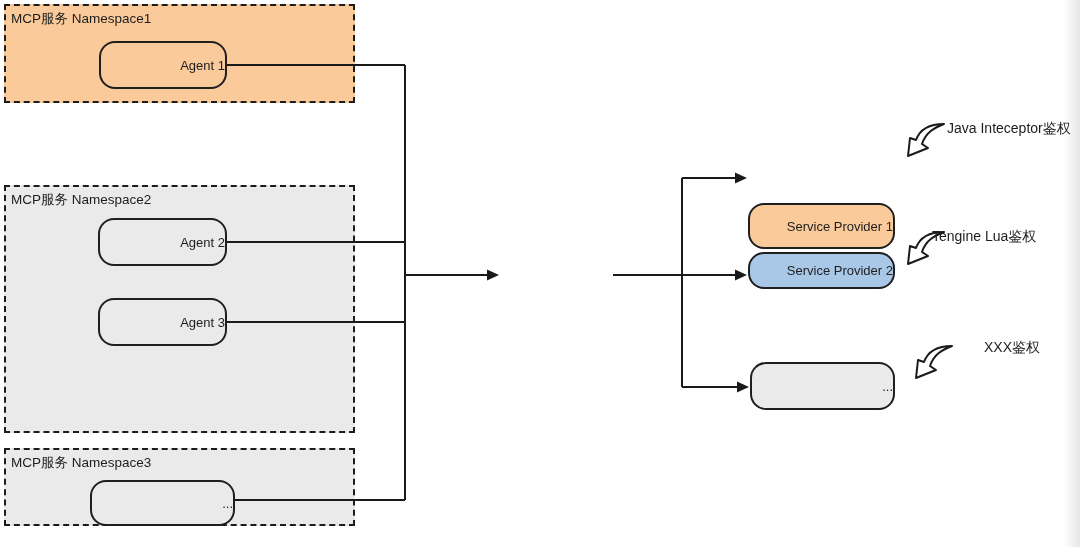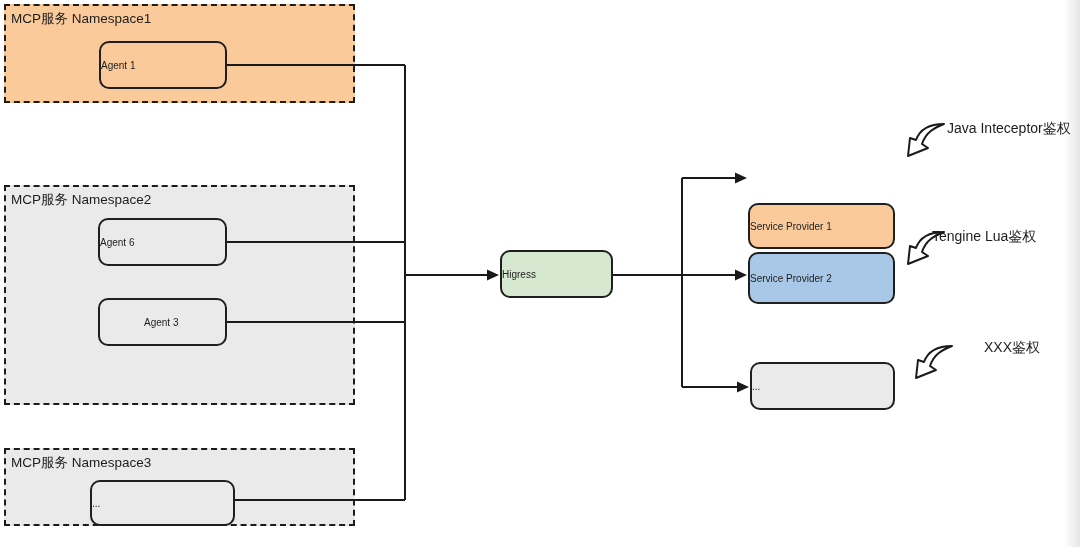--- a/index.html
+++ b/index.html
@@ -11,23 +11,23 @@
   }
   .ns {
     position:absolute; border:2px dashed #1c1c1c; box-sizing:border-box;
   }
   .ns-title { font-size:13.5px; padding:4px 0 0 5px; white-space:nowrap; }
   .fill-orange { background:var(--orange,#faca9b); }
   .fill-gray   { background:var(--gray,#eaeaea); }
   .fill-green  { background:var(--green,#d7e8d1); }
   .fill-blue   { background:var(--blue,#a9c8e8); }
   .node {
-    position:absolute; border:2px solid #1f1f1f; border-radius:10px;
-    box-sizing:border-box; display:flex; align-items:center; justify-content:flex-start;
-    font-size:10px; white-space:nowrap;
+    position:absolute; border:2px solid #1f1f1f; border-radius:16px;
+    box-sizing:border-box; display:flex; align-items:center; justify-content:flex-end;
+    font-size:13px; white-space:nowrap;
   }
   .edges { position:absolute; left:0; top:0; pointer-events:none; }
   .edges path { stroke:var(--line,#1a1a1a); stroke-width:2; fill:none; }
   .edges polygon { fill:var(--line,#1a1a1a); }
   .annotation-label { position:absolute; font-size:14px; white-space:nowrap; }
   .curved-arrow { position:absolute; width:44px; height:44px; }
   .curved-arrow path {
     fill:#ffffff; stroke:var(--line,#1a1a1a); stroke-width:2; stroke-linejoin:round;
   }
   .edge-fade {
@@ -40,24 +40,24 @@
 
 <div class="canvas">
 
   <div class="ns fill-orange" style="left:4px; top:4px; width:351px; height:99px;">
     <div class="ns-title">MCP服务 Namespace1</div>
     <div class="node fill-orange" style="left:93px; top:35px; width:128px; height:48px;">
       <span>Agent 1</span>
     </div>
   </div>
 
-  <div class="ns fill-gray" style="left:4px; top:185px; width:351px; height:220px;">
+  <div class="ns fill-gray" style="left:4px; top:185px; width:351px; height:248px;">
     <div class="ns-title">MCP服务 Namespace2</div>
     <div class="node fill-gray" style="left:92px; top:31px; width:129px; height:48px;">
-      <span>Agent 6</span>
+      <span>Agent 2</span>
     </div>
     <div class="node fill-gray" style="left:92px; top:111px; width:129px; height:48px;padding-left:44px;">
       <span>Agent 3</span>
     </div>
   </div>
 
   <div class="ns fill-gray" style="left:4px; top:448px; width:351px; height:78px;">
     <div class="ns-title">MCP服务 Namespace3</div>
     <div class="node fill-gray" style="left:84px; top:30px; width:145px; height:46px;">
       <span>...</span>
@@ -74,28 +74,25 @@
     <polygon points="499,275 487,269.5 487,280.5"></polygon>
     <path d="M613,275 H736"></path>
     <path d="M682,178 V387"></path>
     <path d="M682,178 H736"></path>
     <polygon points="747,178 735,172.5 735,183.5"></polygon>
     <polygon points="747,275 735,269.5 735,280.5"></polygon>
     <path d="M682,387 H738"></path>
     <polygon points="749,387 737,381.5 737,392.5"></polygon>
   </svg>
 
-  <div class="node fill-green" style="left:500px; top:250px; width:113px; height:48px;">
-    <span>Higress</span>
-  </div>
 
   <div class="node fill-orange" style="left:748px; top:155px; width:147px; height:46px;margin-top:48px;">
     <span>Service Provider 1</span>
   </div>
-  <div class="node fill-blue" style="left:748px; top:252px; width:147px; height:52px;">
+  <div class="node fill-blue" style="left:748px; top:252px; width:147px; height:37px;">
     <span>Service Provider 2</span>
   </div>
   <div class="node fill-gray" style="left:750px; top:362px; width:145px; height:48px;">
     <span>...</span>
   </div>
 
   <svg class="curved-arrow" style="left:904px; top:118px;" viewBox="0 0 44 40">
     <path d="M4,36 L6,18 L12,20 C16,9 26,4 40,4 C30,8 22,12 18,24 L24,28 Z"></path>
   </svg>
   <div class="annotation-label" style="left:947px; top:120px;">Java Inteceptor鉴权</div>

